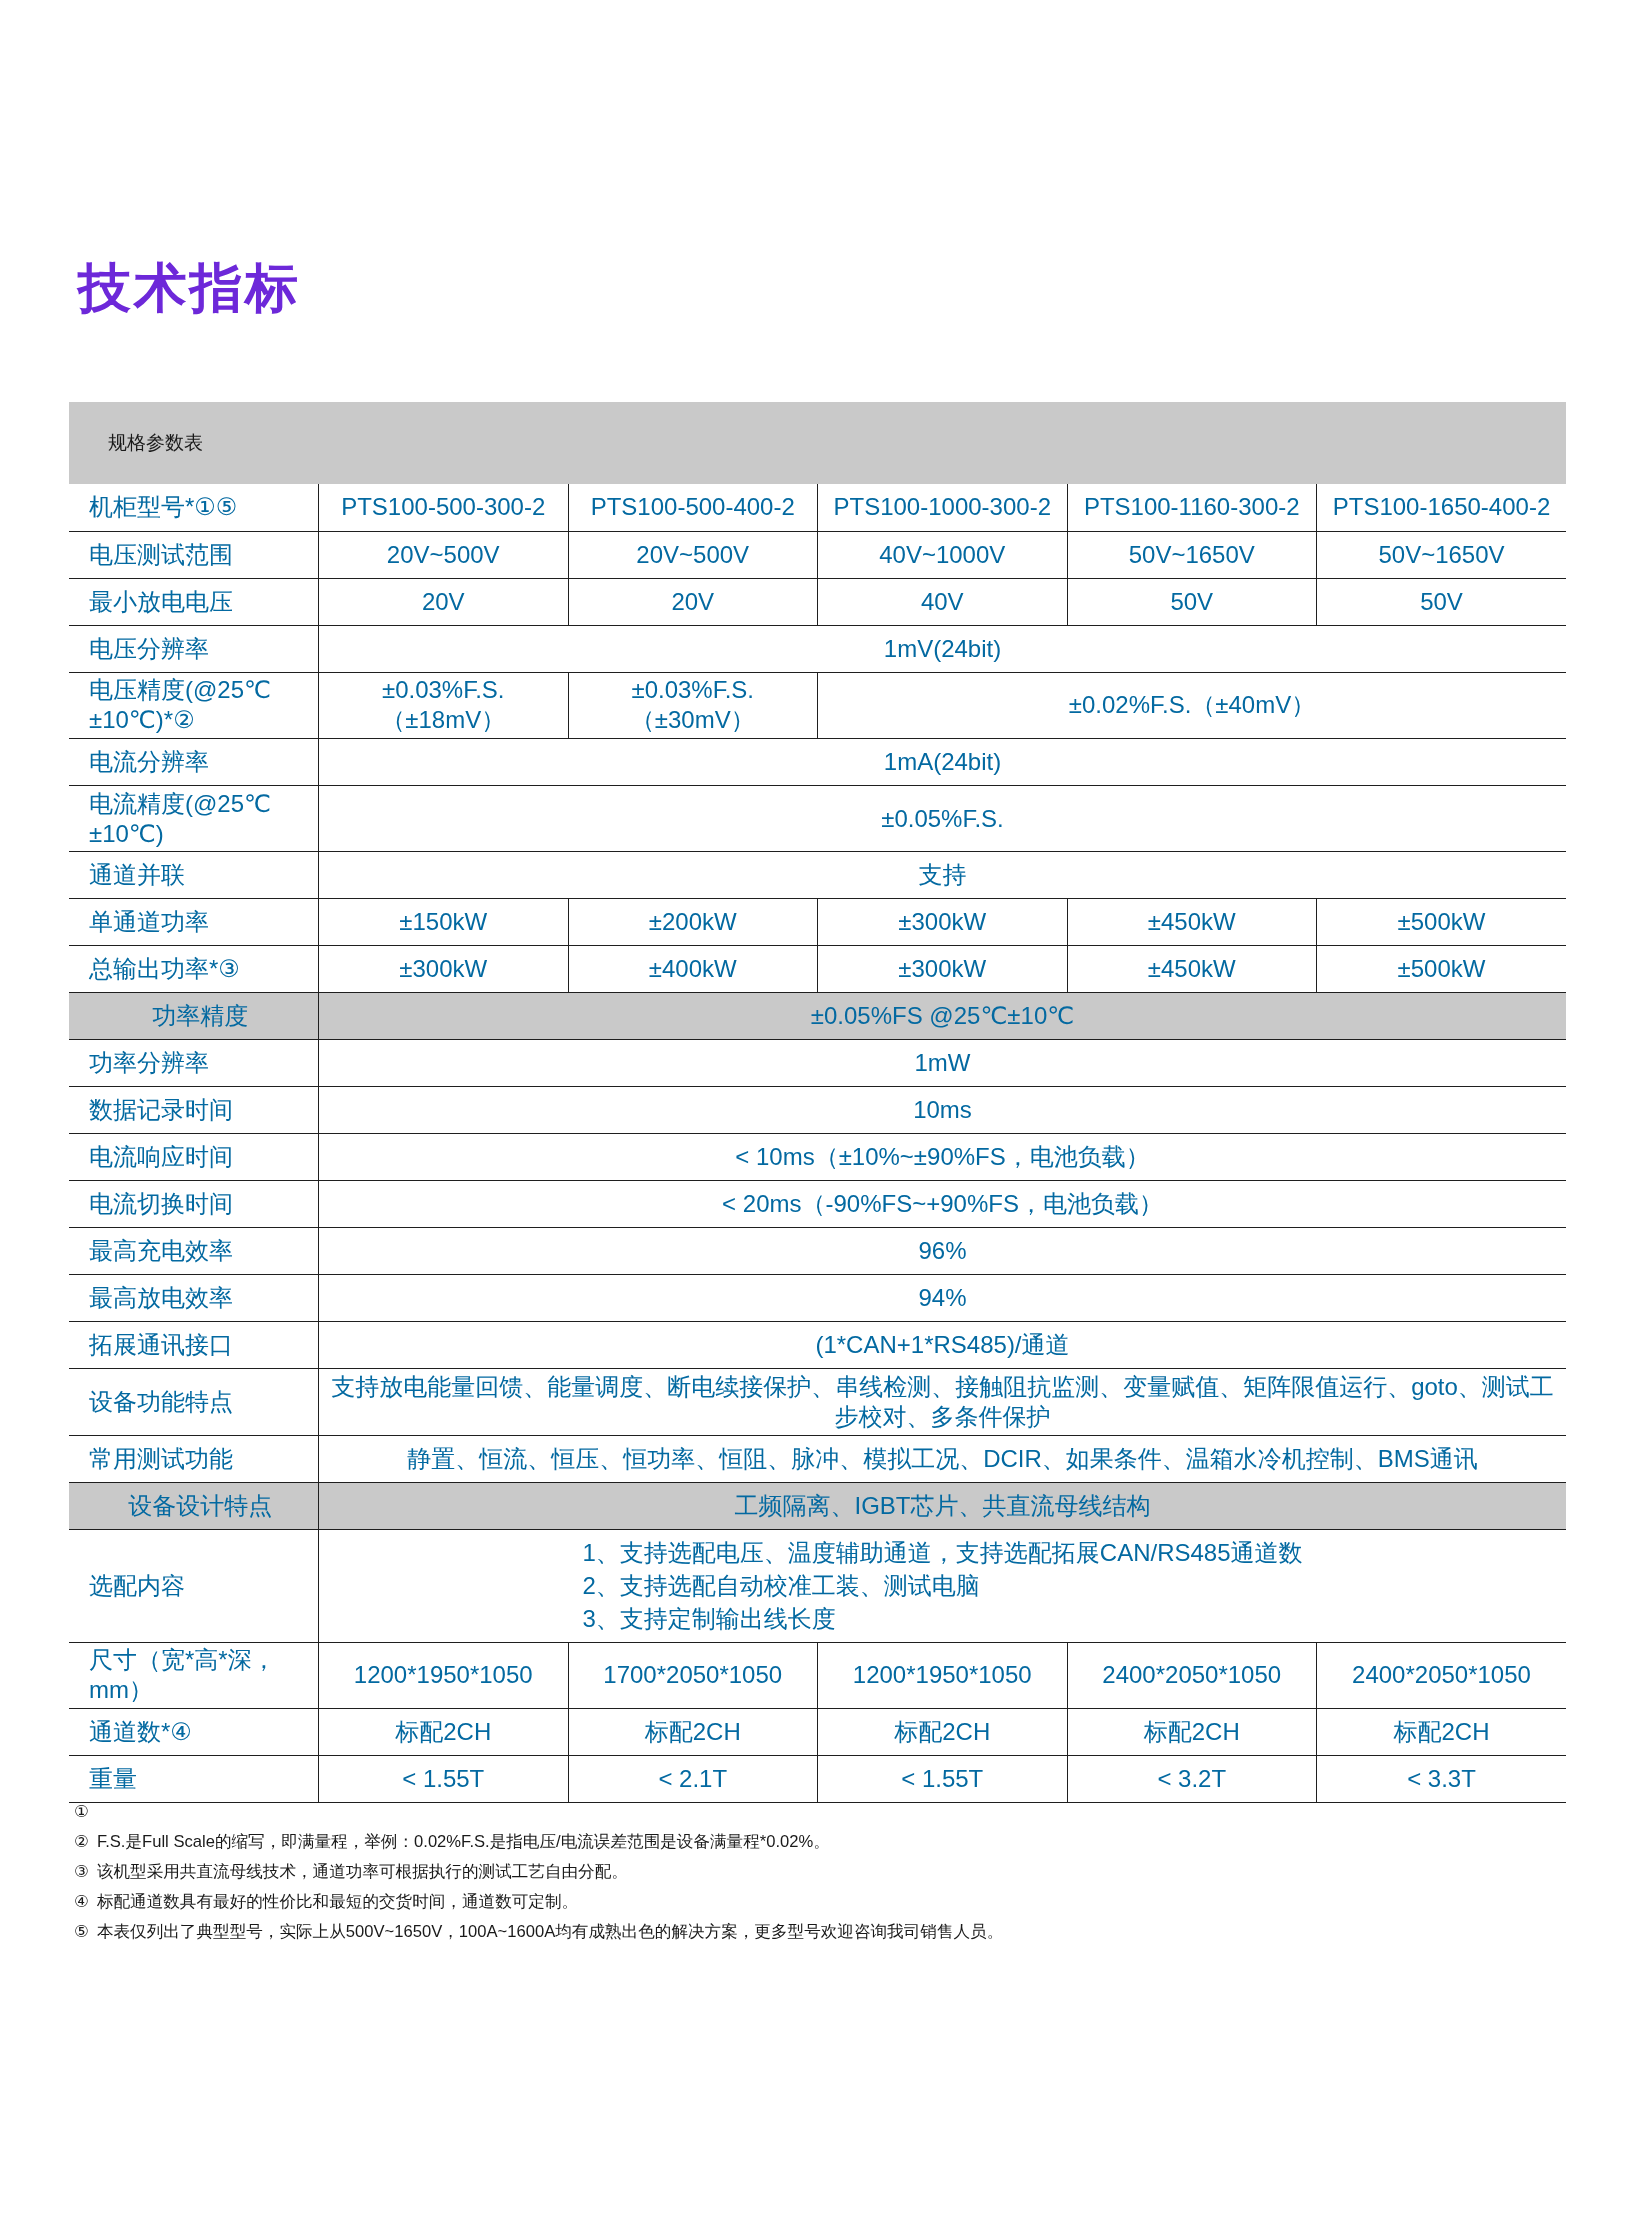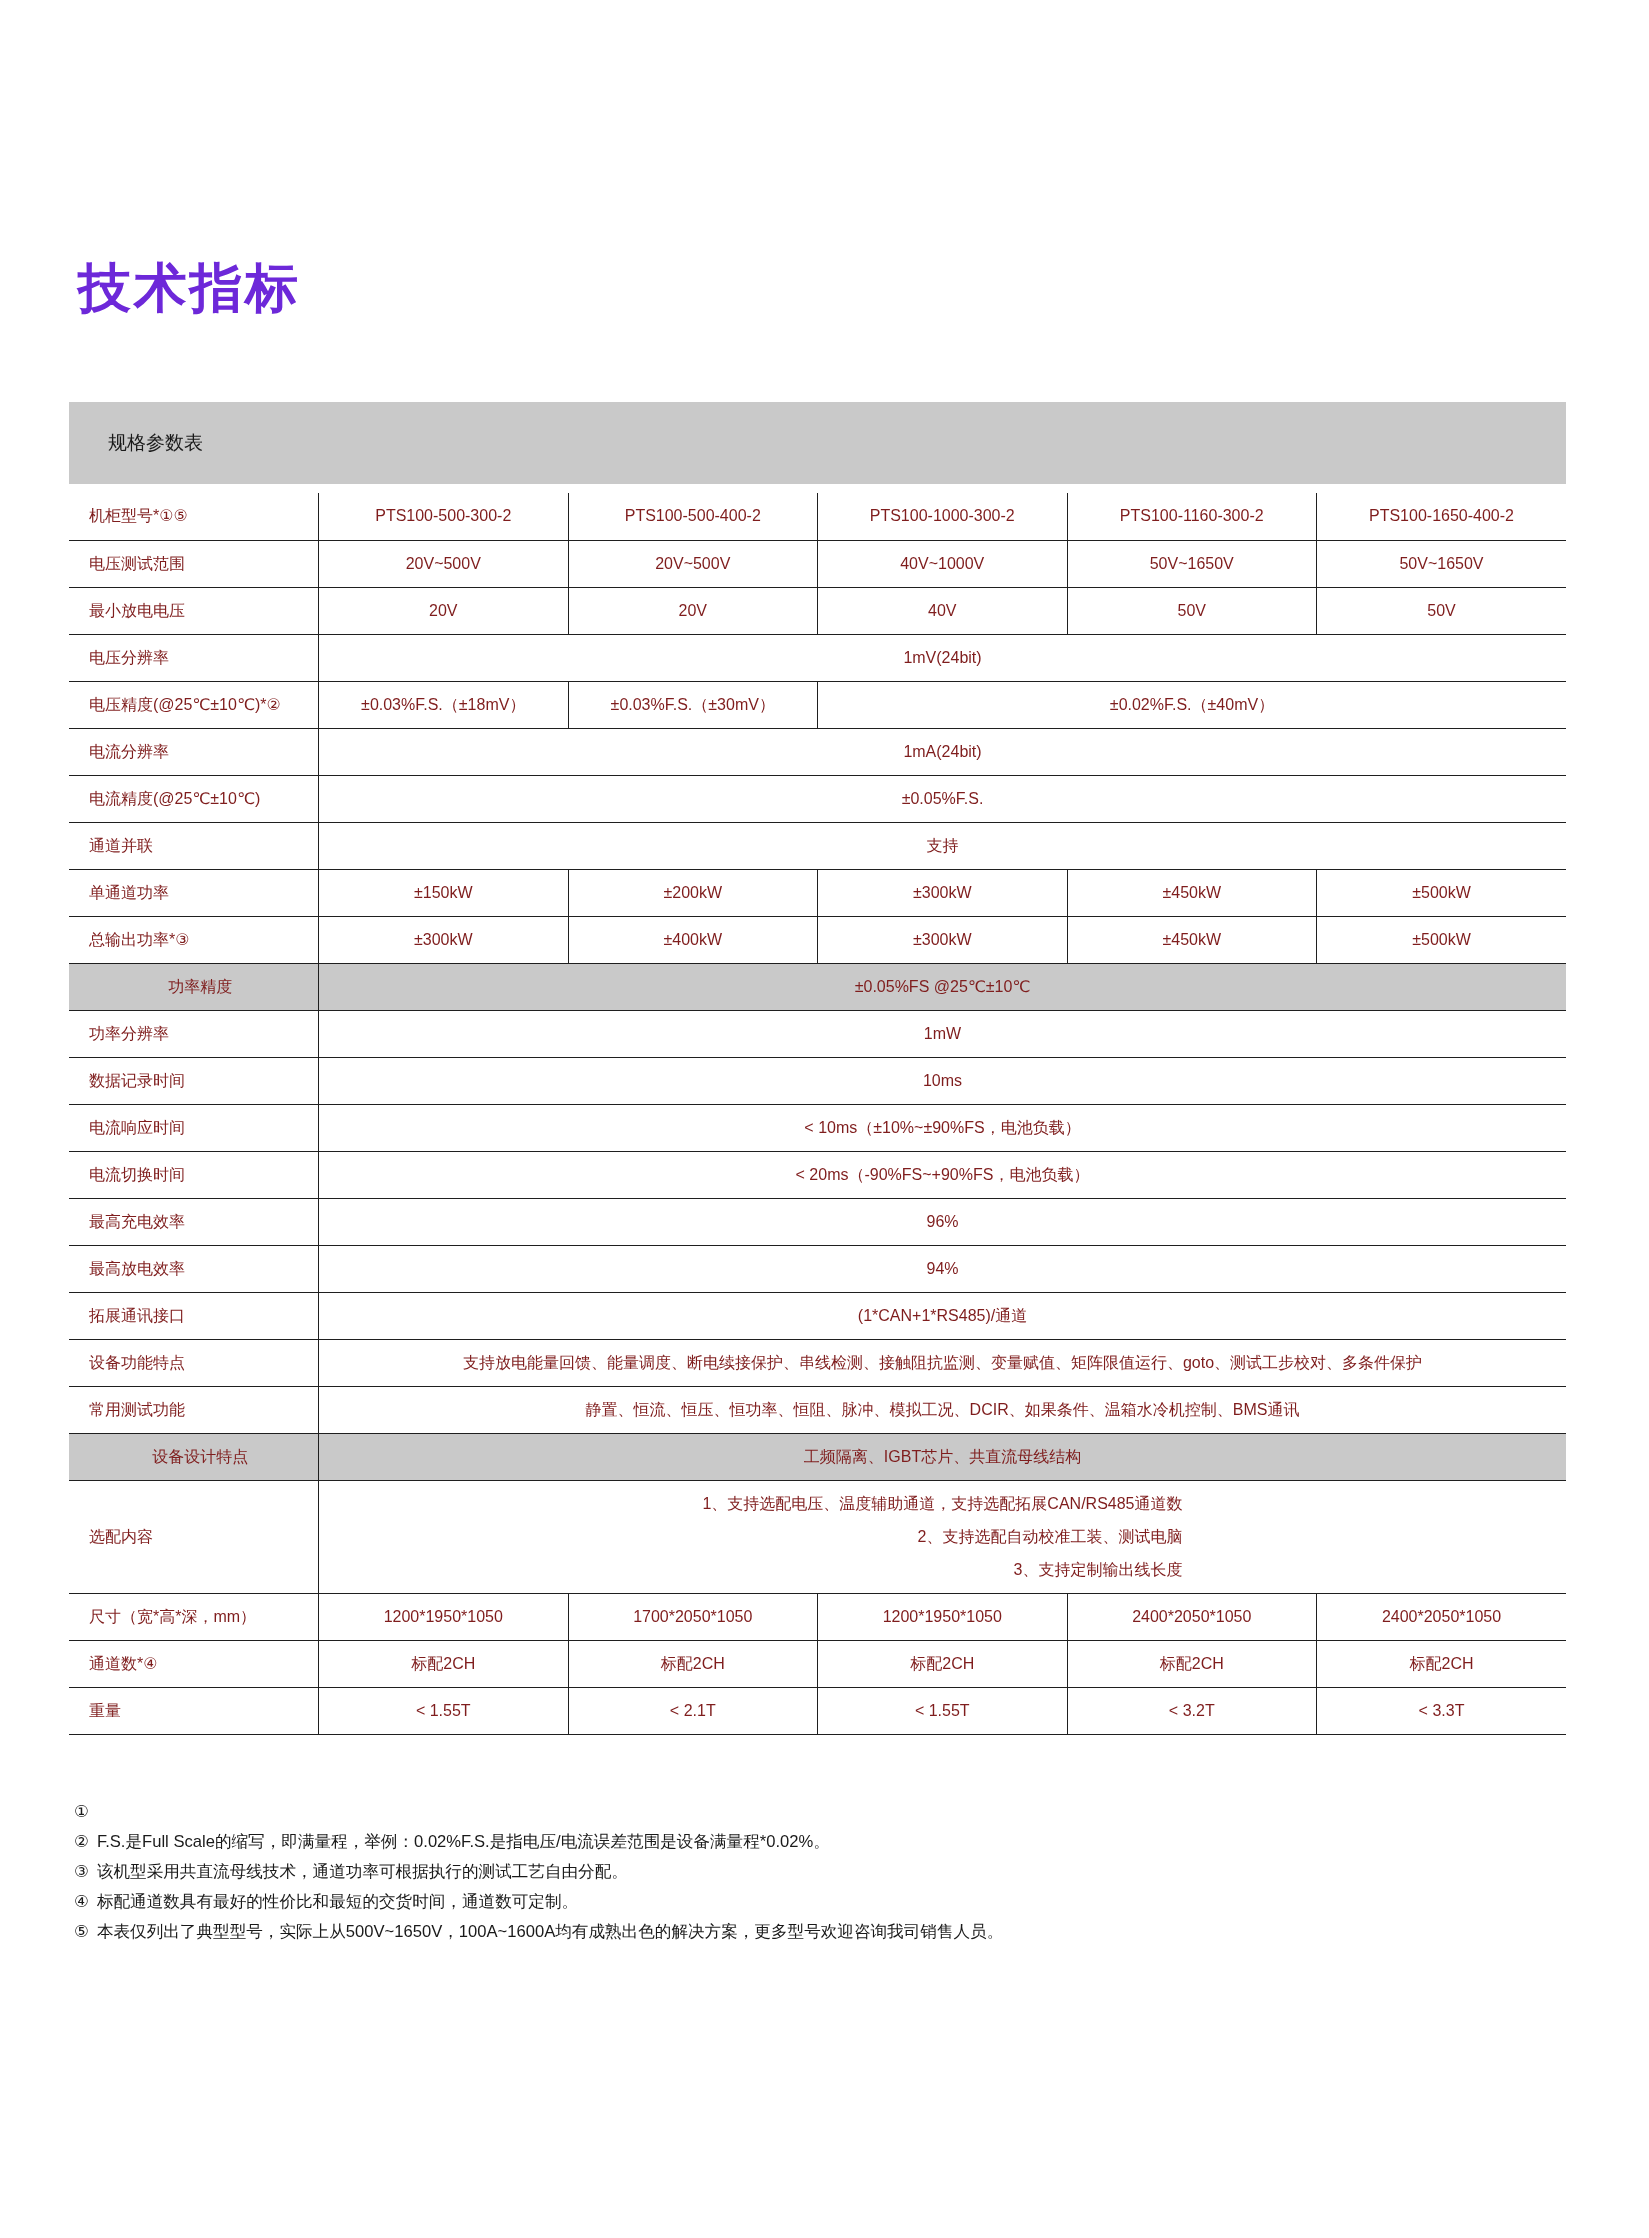--- a/index.html
+++ b/index.html
@@ -42,23 +42,22 @@
     padding-left: 39px;
     box-sizing: border-box;
     font-size: 19px;
     color: #1a1a1a;
   }
 
   table.spec-table {
     width: 100%;
     border-collapse: collapse;
     table-layout: fixed;
-    font-size: 16px;
-    color: #7f1d1d;
-    margin-top: 9px;
+    font-size: 24px;
+    color: #0369a1;
   }
   .spec-table td {
     border-top: 1.3px solid #1f1f1f;
     border-bottom: 1.3px solid #1f1f1f;
     border-left: 1.3px solid #1f1f1f;
     border-right: none;
     height: 47px;
     text-align: center;
     vertical-align: middle;
     padding: 2.7px 6.6px;
@@ -75,21 +74,21 @@
   }
   .spec-table tr.shade td {
     background: #c9c9c9;
     text-align: center;
   }
   .spec-table tr.tall td {
     height: 113px;
   }
   .option-block {
     display: inline-block;
-    text-align: right;
+    text-align: left;
     line-height: 33px;
   }
 
   .footnotes {
     position: absolute;
     left: 74px;
     top: 1797px;
     width: 1536px;
     font-size: 16.6px;
     color: #1a1a1a;

